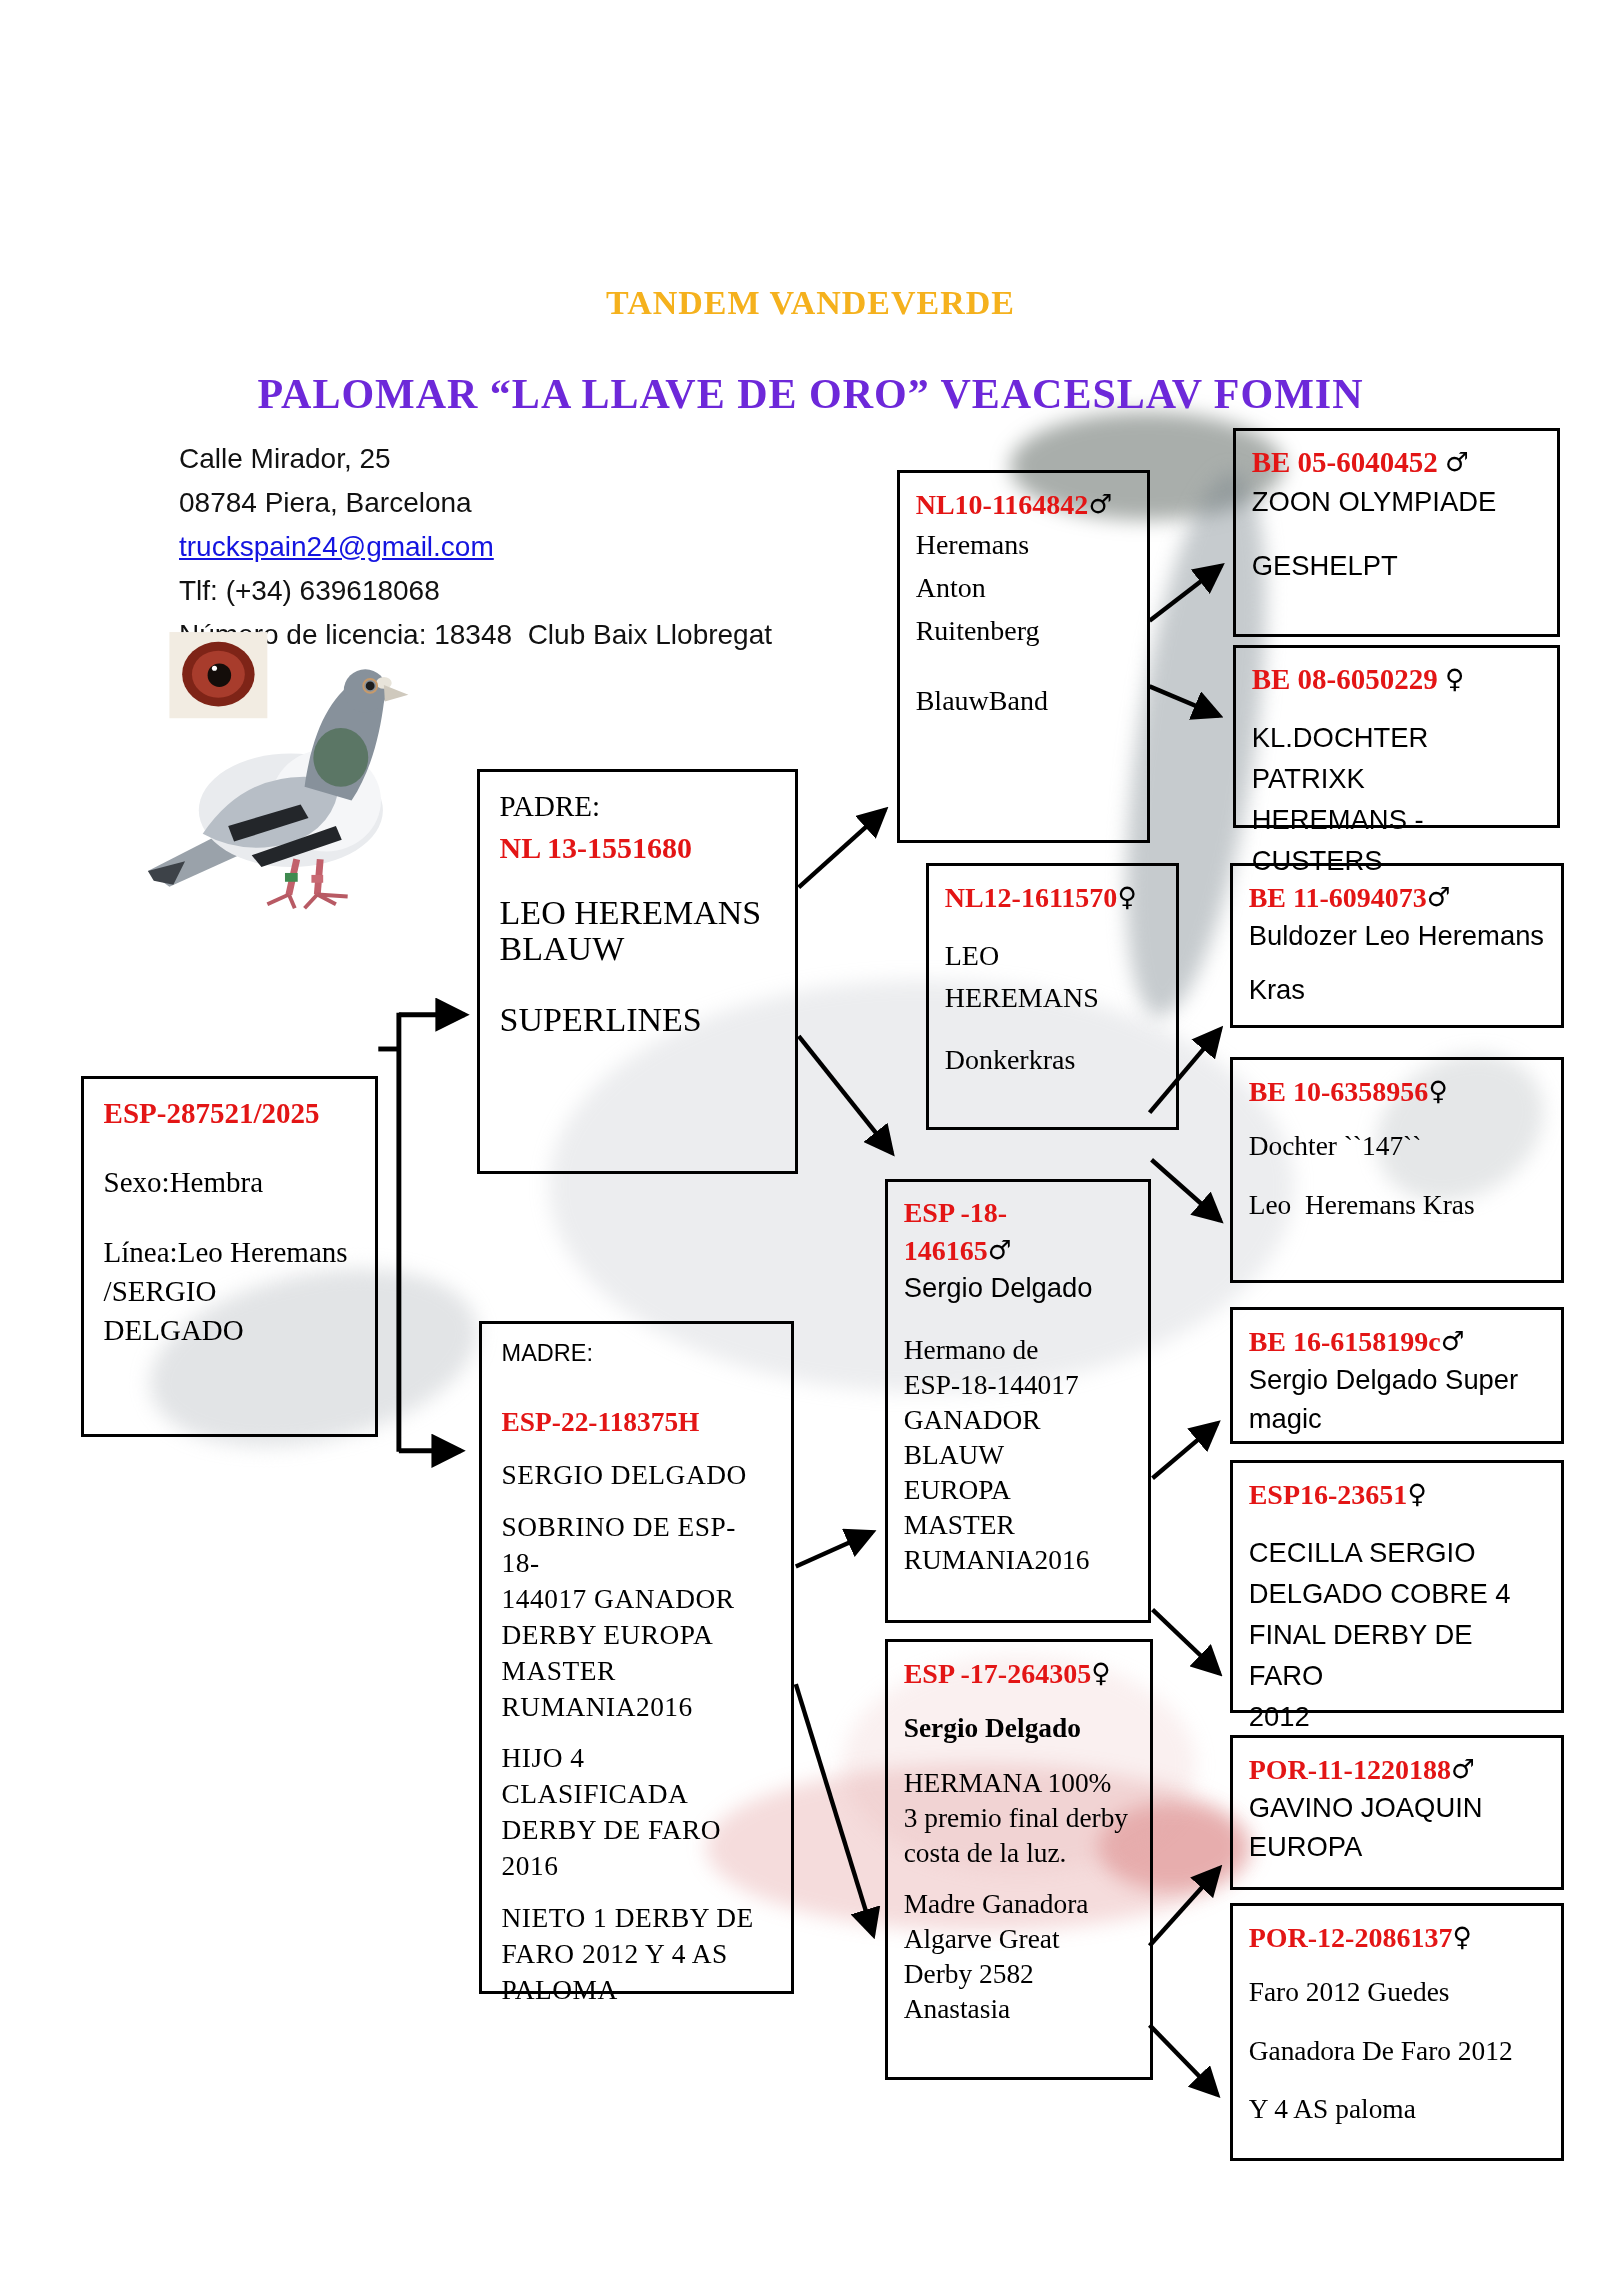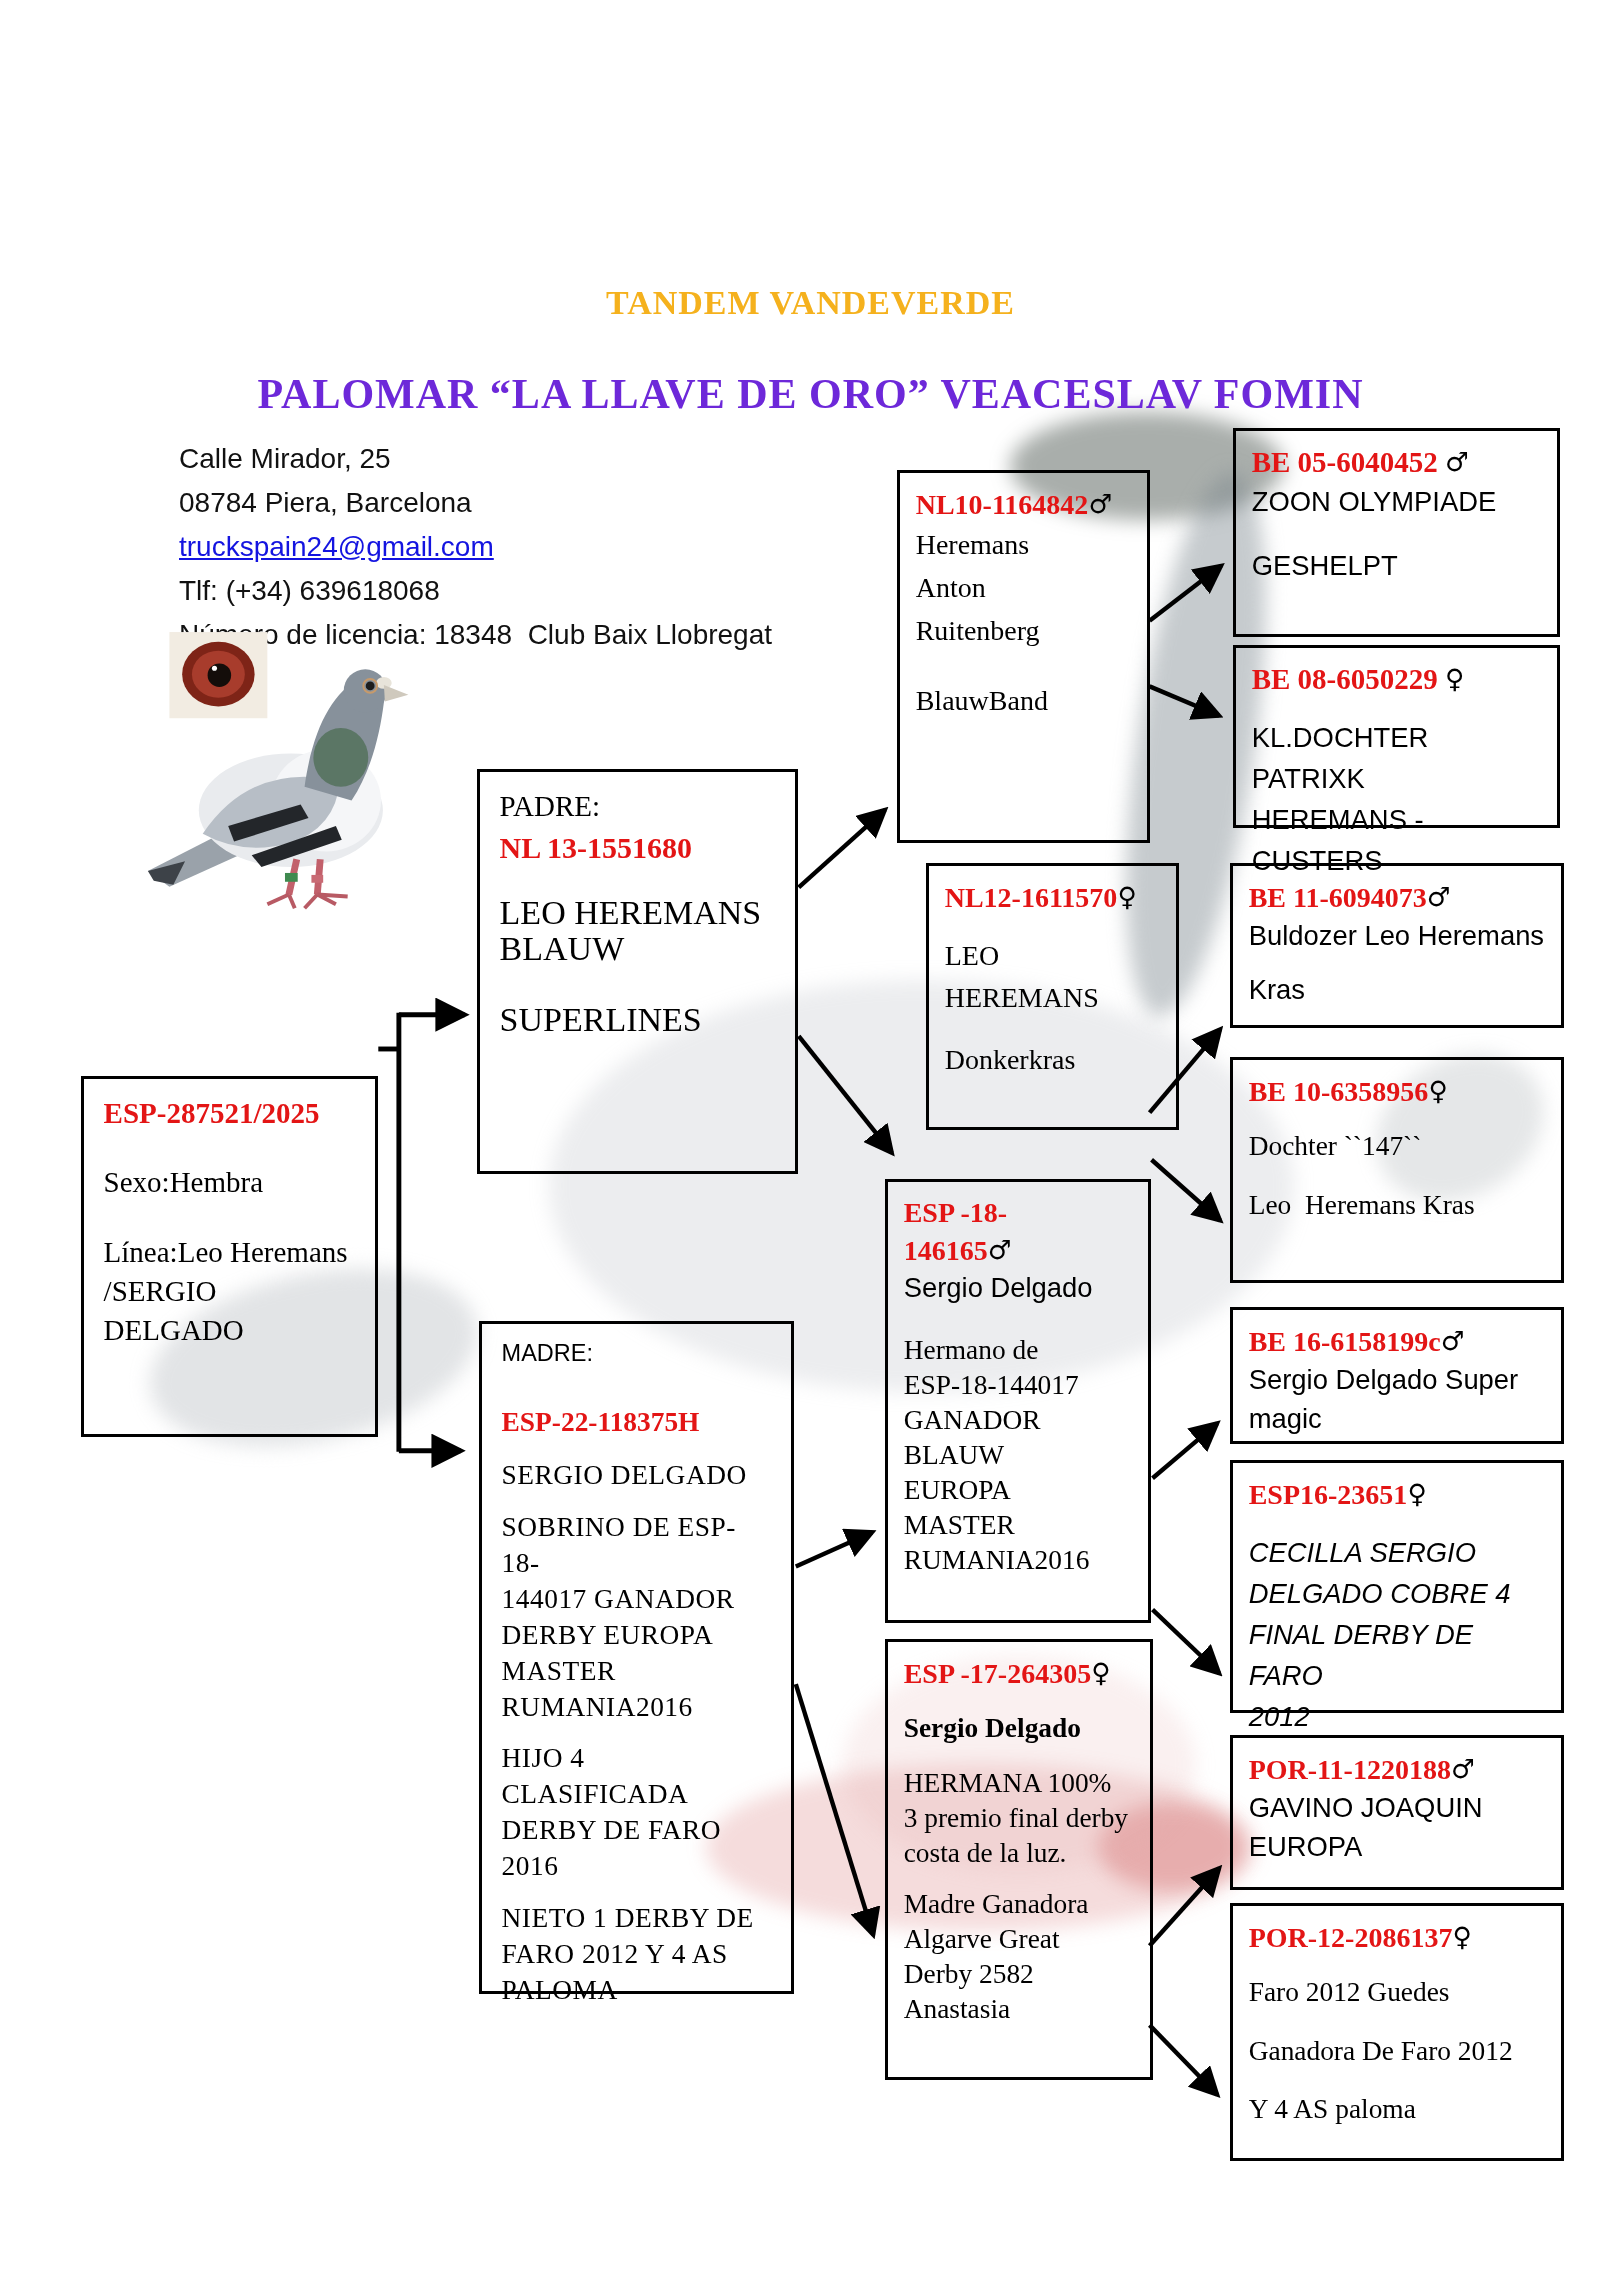--- a/index.html
+++ b/index.html
@@ -284,21 +284,21 @@
     <div class="ring"><span>BE 16-6158199c</span><span class="sex">♂</span></div>
     <div class="sans" style="font-size:27.4px; line-height:39px;">
       <div class="ln">Sergio Delgado Super</div>
       <div class="ln">magic</div>
     </div>
   </div>
 
   <div class="pbox" style="left:1230px; top:1460px; width:334px; height:253px;">
     <div class="ring"><span>ESP16-23651</span><span class="sex">♀</span></div>
     <div class="s20"></div>
-    <div class="sans" style="font-size:27.4px; line-height:41px;font-style:italic;">
+    <div class="sans" style="font-size:27.4px; line-height:41px;">
       <div class="ln">CECILLA SERGIO</div>
       <div class="ln">DELGADO COBRE 4</div>
       <div class="ln">FINAL DERBY DE FARO</div>
       <div class="ln">2012</div>
     </div>
   </div>
 
   <div class="pbox" style="left:1230px; top:1735px; width:334px; height:155px;">
     <div class="ring"><span>POR-11-1220188</span><span class="sex">♂</span></div>
     <div class="sans" style="font-size:27.4px; line-height:39px;">

